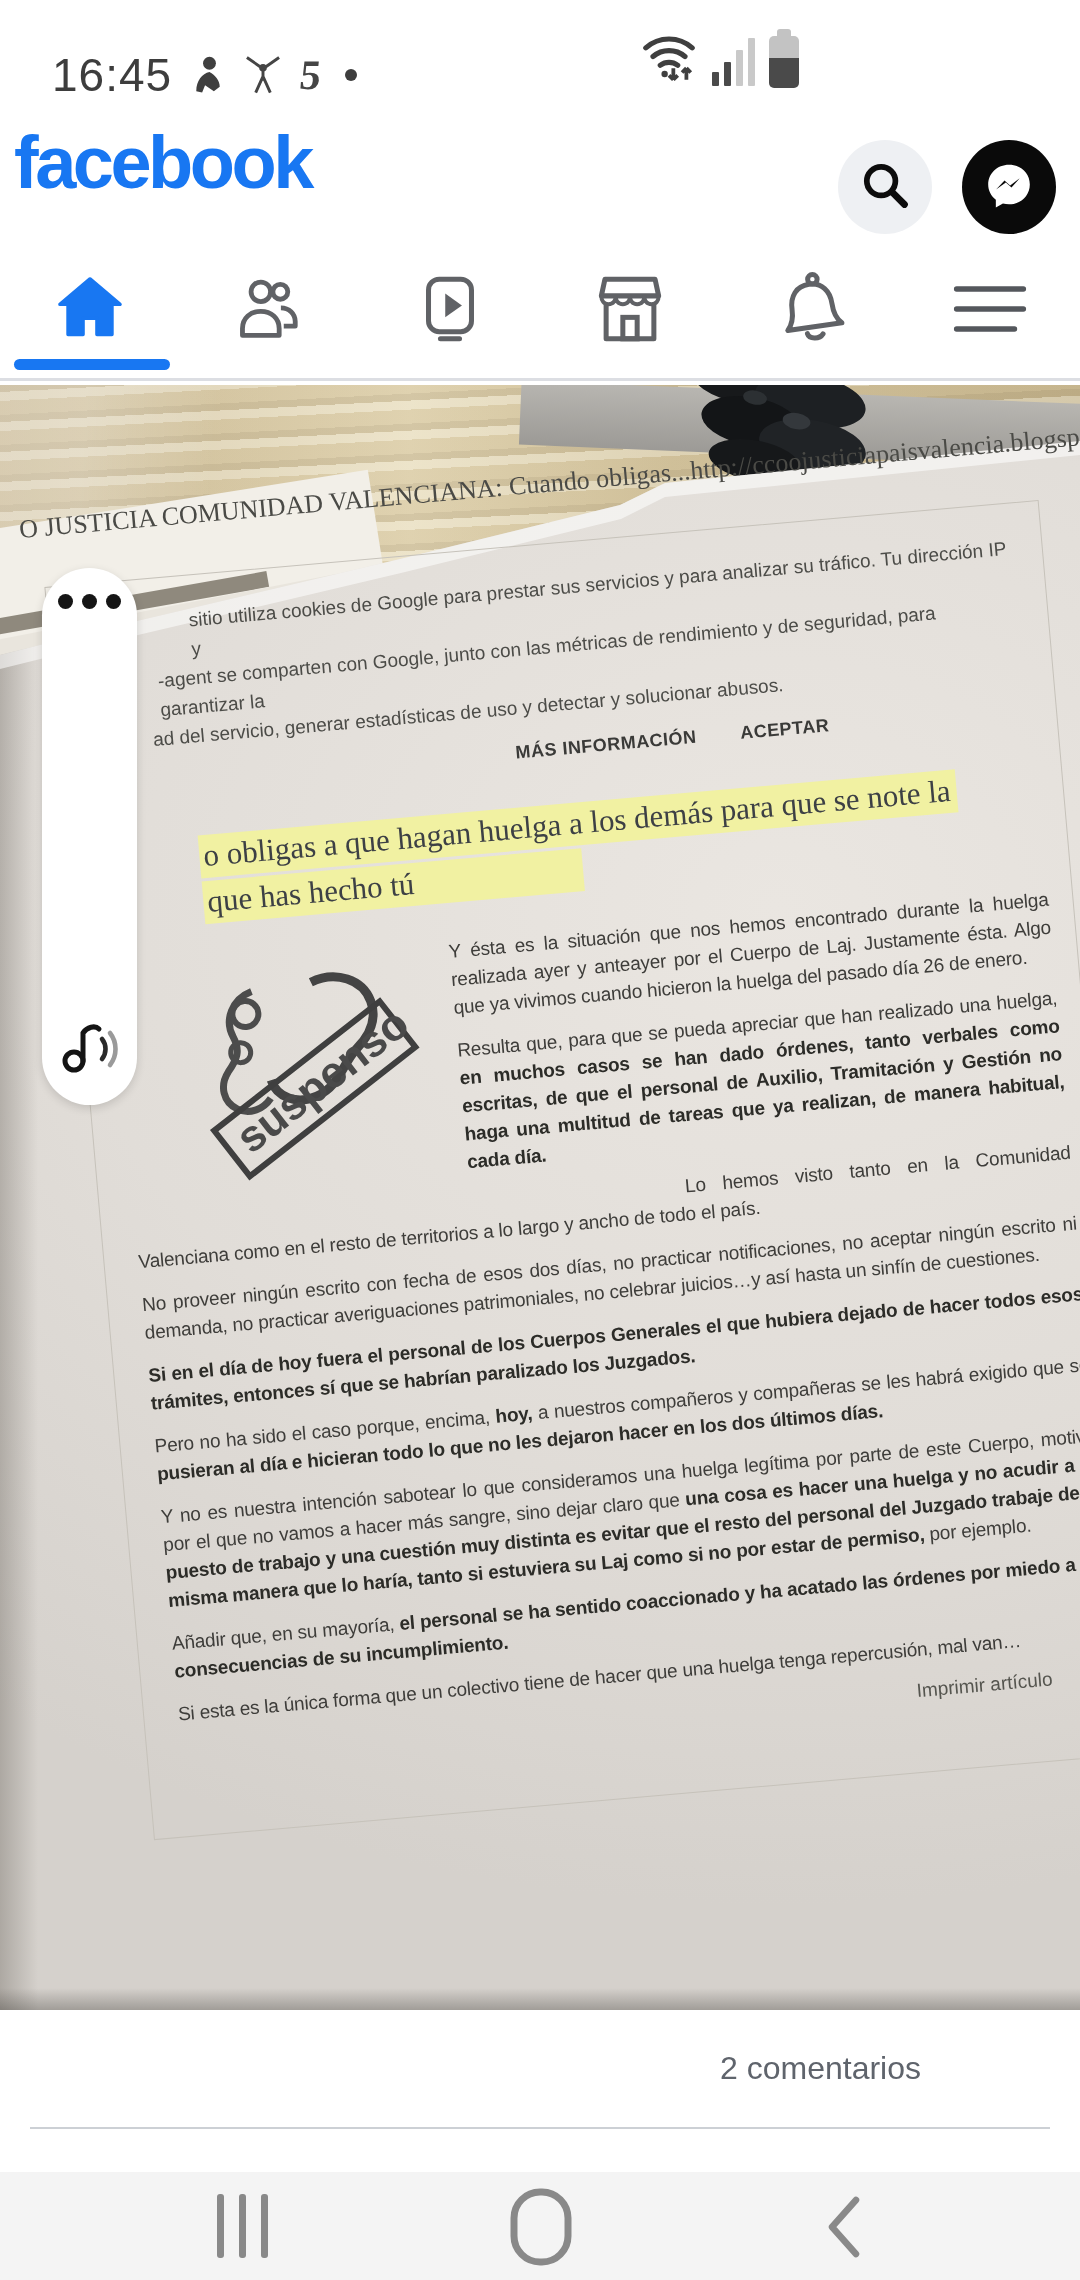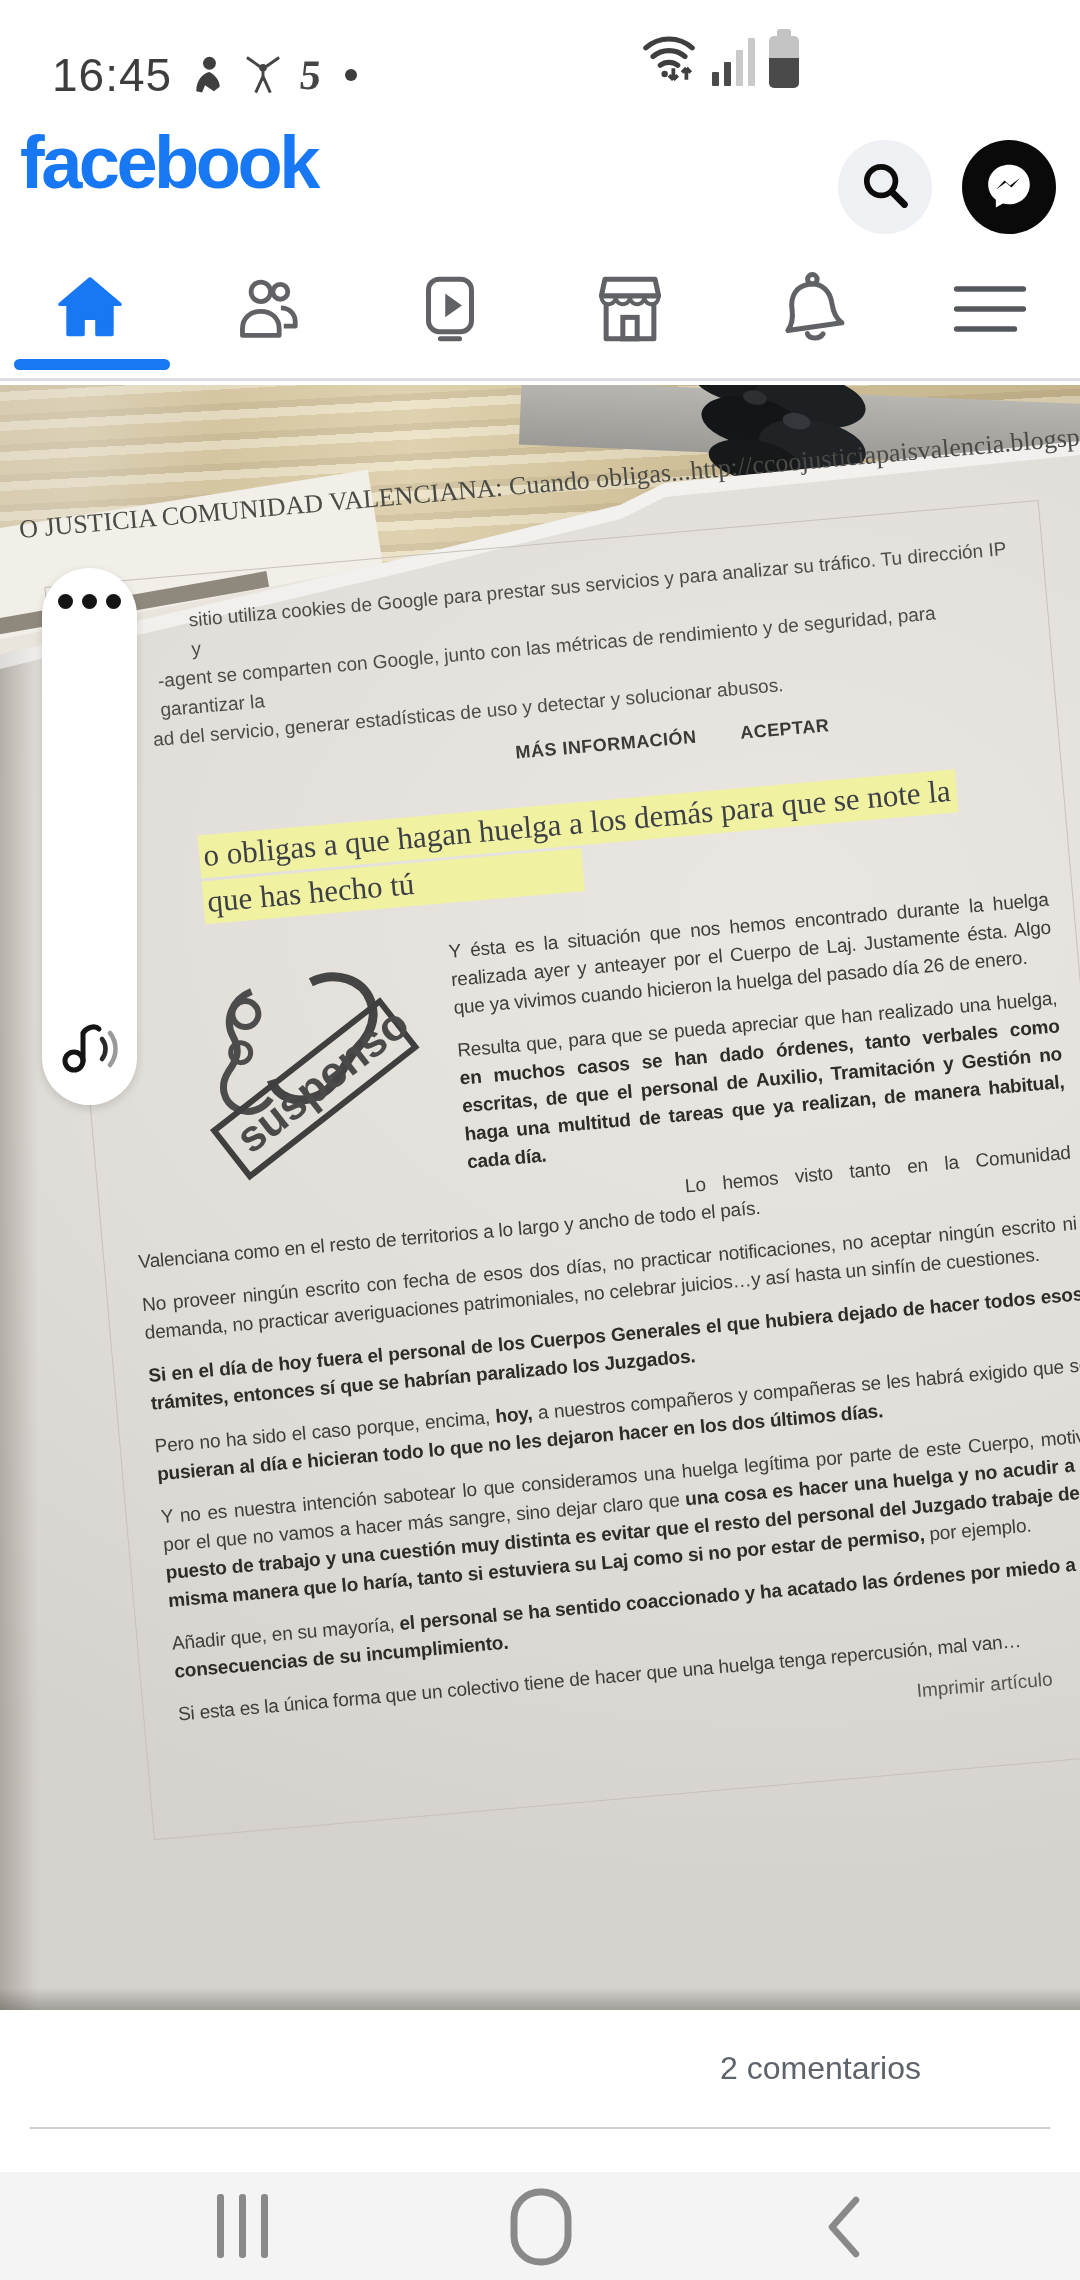--- a/index.html
+++ b/index.html
@@ -14,21 +14,21 @@
   .sb-dot{width:12px;height:12px;border-radius:50%;background:#3d3d3d;margin-left:6px;}
   .tele5{font-size:42px;font-weight:700;color:#454545;font-family:"Liberation Serif",serif;transform:skewX(-6deg);}
   .sb-right{position:absolute;left:640px;top:28px;display:flex;align-items:flex-end;gap:14px;height:62px;}
   .sig{display:flex;align-items:flex-end;gap:5px;padding-bottom:4px;}
   .sig i{display:block;width:7px;border-radius:1px;}
   .battery{position:relative;width:30px;height:52px;background:linear-gradient(to bottom,#c3c3c3 0 42%,#4a4a4a 42% 100%);border-radius:5px;margin-bottom:2px;}
   .battery:before{content:"";position:absolute;top:-7px;left:8px;width:14px;height:7px;background:#c3c3c3;border-radius:3px 3px 0 0;}
 
   
   .fb-header{position:absolute;top:112px;left:0;width:1080px;height:133px;background:#fff;}
-  .fb-logo{position:absolute;left:20px;top:8px;font-size:74px;font-weight:700;color:#1877F2;letter-spacing:-3.5px;}
+  .fb-logo{position:absolute;left:14px;top:8px;font-size:74px;font-weight:700;color:#1877F2;letter-spacing:-3.5px;}
   .hdr-circle{position:absolute;top:28px;width:94px;height:94px;border-radius:50%;background:#eef0f3;
               display:flex;align-items:center;justify-content:center;}
   .hdr-circle.msgr{background:#0a0a0a;}
 
   
   .nav-tabs{position:absolute;top:245px;left:0;width:1080px;height:140px;background:#fff;}
   .tab{position:absolute;top:18px;width:180px;height:96px;display:flex;align-items:center;justify-content:center;}
   .tab-underline{position:absolute;left:14px;top:114px;width:156px;height:11px;border-radius:6px;background:#1877F2;}
   .tabs-divider{position:absolute;left:0;top:133px;width:1080px;height:3px;background:#dcdee3;}
 

